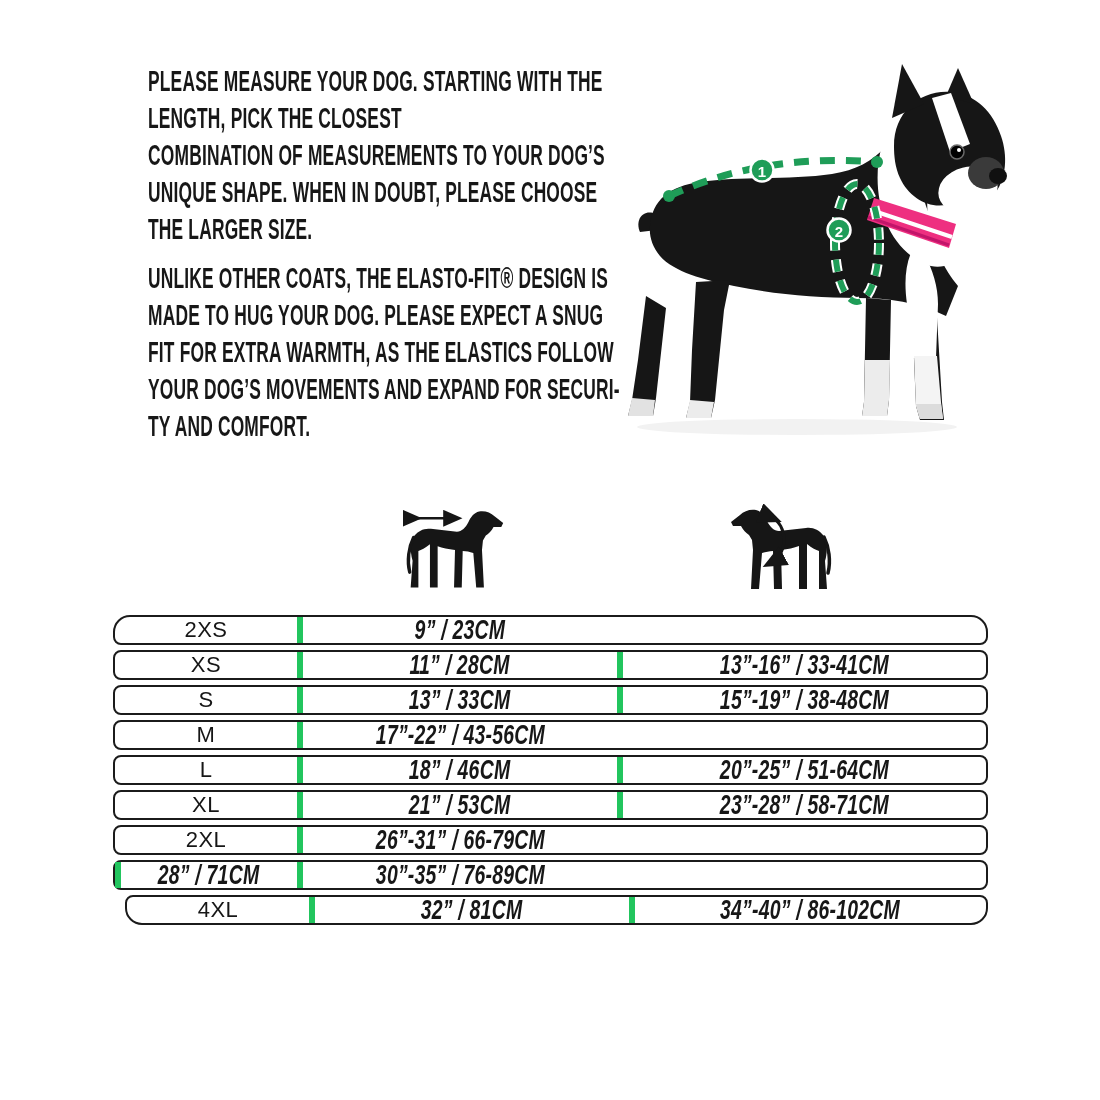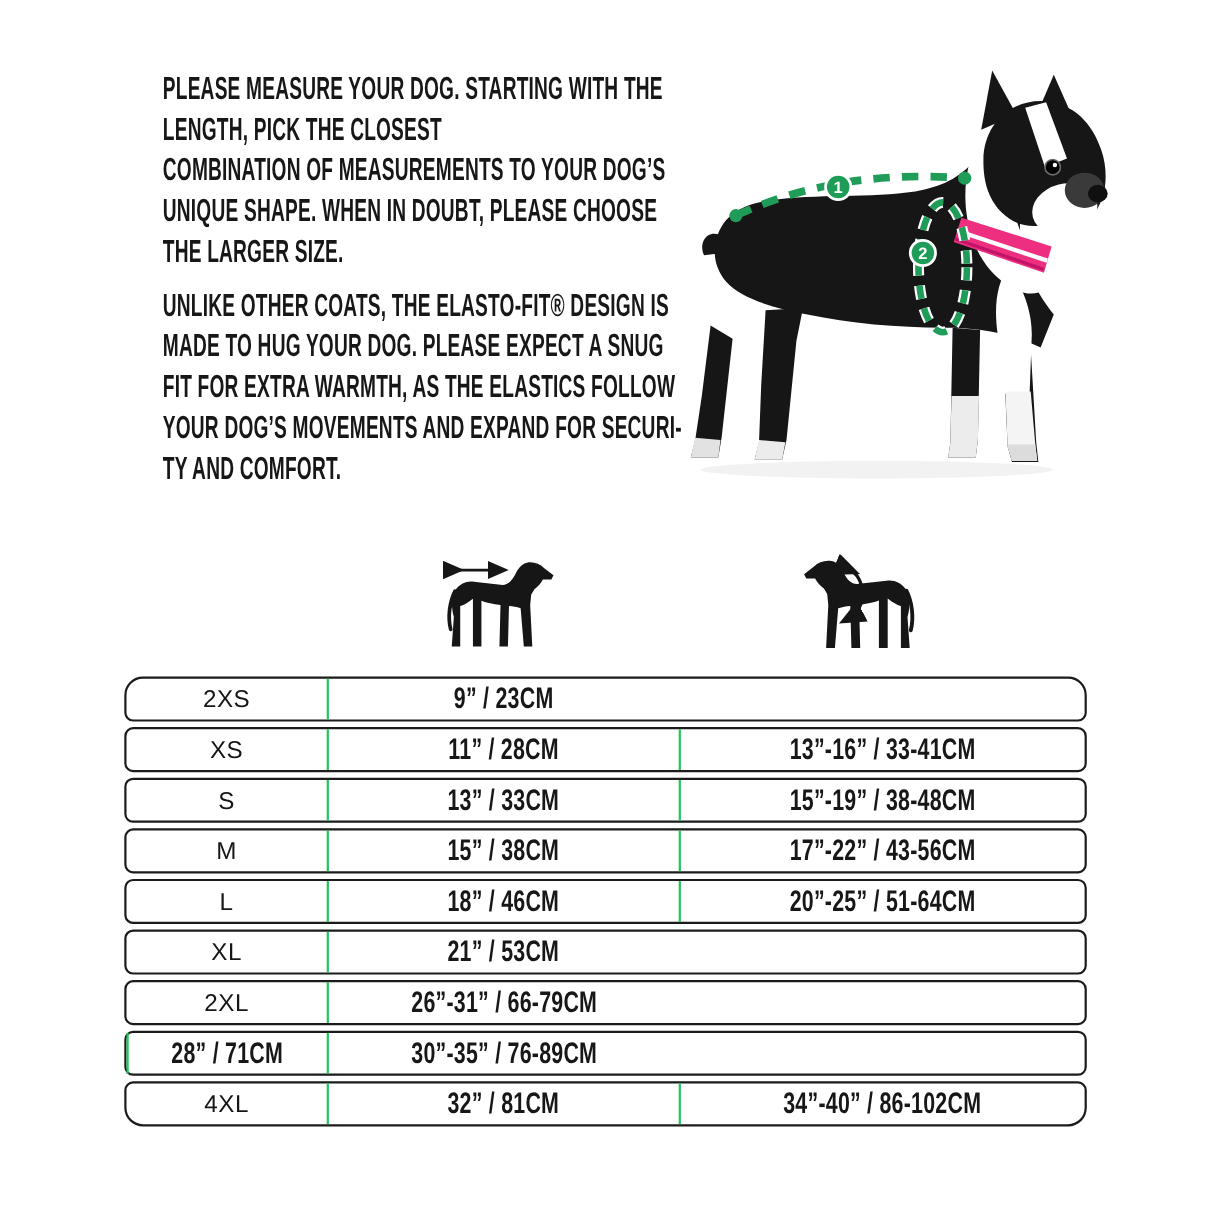--- a/index.html
+++ b/index.html
@@ -16,26 +16,26 @@
 
   
   .photo { position:absolute; left:612px; top:50px; width:405px; height:398px; }
   .legend-icon { position:absolute; top:504px; }
   #length-icon { left:402px; width:106px; height:94px; }
   #girth-icon  { left:726px; width:110px; height:94px; }
 
   
   .size-table { position:absolute; left:113px; top:615px; width:875px;
                 display:flex; flex-direction:column; gap:5px; }
-  .trow { display:grid; grid-template-columns:182px 320px 1fr; height:41px;
+  .trow { display:grid; grid-template-columns:182px 320px 1fr; height:30px;
           border:2px solid #1b1b1b; border-radius:8px; background:#ffffff; }
   .trow > div { display:flex; align-items:center; justify-content:center; overflow:hidden; }
-  .trow .c2, .trow .c3 { border-left:2px solid #22c55e; }
+  .trow .c2, .trow .c3 { border-left:6px solid #22c55e;font-style:italic; }
   .trow.first { border-top-left-radius:17px; border-top-right-radius:17px; }
-  .trow.last  { border-bottom-left-radius:17px; border-bottom-right-radius:17px; }
+  .trow.last  { border-bottom-left-radius:17px; border-bottom-right-radius:17px;margin-left:12px; }
   .size-label { font-size:22px; font-weight:500; color:#161616; letter-spacing:0.5px; }
   .meas { font-size:27px; font-weight:bold; color:#171717; white-space:nowrap;
           display:inline-block; transform:scaleX(0.72); transform-origin:50% 50%;
           letter-spacing:0.3px; }
 </style>
 </head>
 <body>
 
 <div class="canvas">
 
@@ -179,23 +179,20 @@
           <span class="meas">13” / 33CM</span>
         </div>
       <div class="c3">
           <span class="meas">15”-19” / 38-48CM</span>
         </div>
     </div>
     <div class="trow">
       <div class="c1">
           <span class="size-label">M</span>
         </div>
-      <div class="c2">
-          <span class="meas">15” / 38CM</span>
-        </div>
       <div class="c3">
           <span class="meas">17”-22” / 43-56CM</span>
         </div>
     </div>
     <div class="trow">
       <div class="c1">
           <span class="size-label">L</span>
         </div>
       <div class="c2">
           <span class="meas">18” / 46CM</span>
@@ -204,20 +201,23 @@
           <span class="meas">20”-25” / 51-64CM</span>
         </div>
     </div>
     <div class="trow">
       <div class="c1">
           <span class="size-label">XL</span>
         </div>
       <div class="c2">
           <span class="meas">21” / 53CM</span>
         </div>
+      <div class="c3">
+          <span class="meas">23”-28” / 58-71CM</span>
+        </div>
     </div>
     <div class="trow">
       <div class="c1">
           <span class="size-label">2XL</span>
         </div>
       <div class="c3">
           <span class="meas">26”-31” / 66-79CM</span>
         </div>
     </div>
     <div class="trow">

